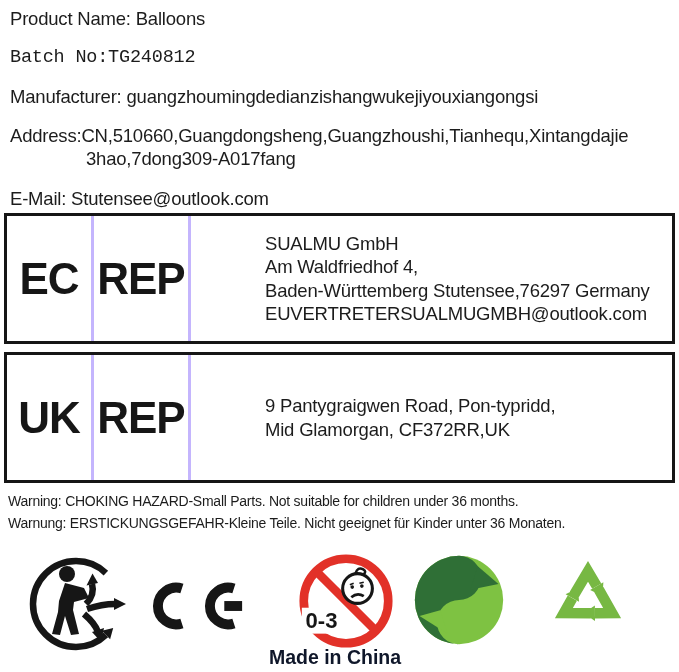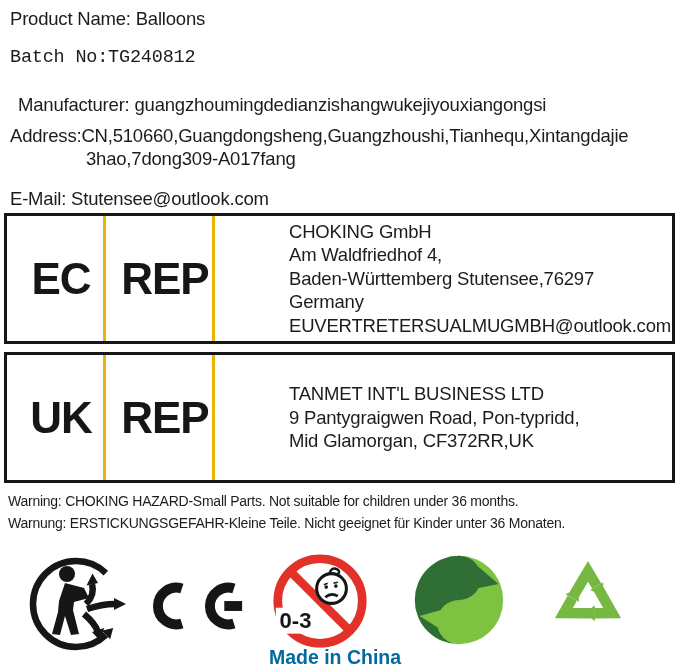--- a/index.html
+++ b/index.html
@@ -12,64 +12,63 @@
   .info-line{
     font-size:18.5px;letter-spacing:-0.2px;white-space:nowrap;
   }
   .rep-box{
     left:4px;width:671px;height:131px;
     border:3px solid #161616;box-sizing:border-box;
     display:flex;align-items:stretch;background:#fff;
   }
   .rep-cell{
     display:flex;align-items:center;justify-content:center;
-    border-right:3px solid #eab308;
-    font-weight:700;font-size:44px;letter-spacing:-1px;color:#161616;padding-left:12px;
+    border-right:3px solid #c4b5fd;
+    font-weight:700;font-size:44px;letter-spacing:-1px;color:#161616;
   }
   .rep-cell.c1{width:84px;}
   .rep-cell.c2{width:94px;}
   .rep-text{
     flex:1;display:flex;flex-direction:column;justify-content:center;
     padding-left:74px;font-size:18.5px;line-height:23.5px;letter-spacing:-0.2px;
     color:#1c1c1c;
   }
   .warning-line{
     font-size:14px;letter-spacing:-0.25px;white-space:nowrap;line-height:21.5px;
   }
   .made-in{
-    font-size:19.5px;font-weight:700;color:#0369a1;text-align:center;width:150px;
+    font-size:19.5px;font-weight:700;color:#0f172a;text-align:center;width:150px;
   }
   .icon-svg{width:100%;height:100%;display:block;}
 </style>
 </head>
 <body>
 
 <div class="abs info-line" style="left:10px;top:8px;">Product Name: Balloons</div>
 <div class="abs info-line" style="left:10px;top:47px;font-family:Liberation Mono, monospace;">Batch No:TG240812</div>
-<div class="abs info-line" style="left:18px;top:86px;margin-top:8px;">Manufacturer: guangzhoumingdedianzishangwukejiyouxiangongsi</div>
+<div class="abs info-line" style="left:10px;top:86px;">Manufacturer: guangzhoumingdedianzishangwukejiyouxiangongsi</div>
 <div class="abs info-line" style="left:10px;top:125px;">Address:CN,510660,Guangdongsheng,Guangzhoushi,Tianhequ,Xintangdajie</div>
 <div class="abs info-line" style="left:86px;top:148px;">3hao,7dong309-A017fang</div>
 <div class="abs info-line" style="left:10px;top:188px;">E-Mail: Stutensee@outlook.com</div>
 
 <div class="abs rep-box" style="top:213px;">
   <div class="rep-cell c1">EC</div>
   <div class="rep-cell c2">REP</div>
   <div class="rep-text">
-    <div>CHOKING GmbH</div>
+    <div>SUALMU GmbH</div>
     <div>Am Waldfriedhof 4,</div>
     <div>Baden-Württemberg Stutensee,76297 Germany</div>
     <div>EUVERTRETERSUALMUGMBH@outlook.com</div>
   </div>
 </div>
 
 <div class="abs rep-box" style="top:352px;">
   <div class="rep-cell c1">UK</div>
   <div class="rep-cell c2">REP</div>
   <div class="rep-text">
-    <div>TANMET INT'L BUSINESS LTD</div>
     <div>9 Pantygraigwen Road, Pon-typridd,</div>
     <div>Mid Glamorgan, CF372RR,UK</div>
   </div>
 </div>
 
 <div class="abs" style="left:8px;top:491px;">
   <div class="warning-line">Warning: CHOKING HAZARD-Small Parts. Not suitable for children under 36 months.</div>
   <div class="warning-line">Warnung: ERSTICKUNGSGEFAHR-Kleine Teile. Nicht geeignet für Kinder unter 36 Monaten.</div>
 </div>
 
@@ -97,21 +96,21 @@
 <div class="abs" style="left:150px;top:562px;width:104px;height:88px;">
   <svg class="icon-svg" viewBox="0 0 210 100" xmlns="http://www.w3.org/2000/svg">
     <g fill="none" stroke="#161616" stroke-width="20">
       <path d="M64.4,14.8 A37,37 0 1 0 64.4,85.2"></path>
       <path d="M169.4,14.8 A37,37 0 1 0 169.4,85.2"></path>
       <path d="M150,50 L186,50"></path>
     </g>
   </svg>
 </div>
 
-<div class="abs" style="left:272px;top:553px;width:96px;height:96px;">
+<div class="abs" style="left:298px;top:553px;width:96px;height:96px;">
   <svg class="icon-svg" viewBox="0 0 100 100" xmlns="http://www.w3.org/2000/svg">
     <circle cx="50" cy="50" r="44" fill="none" stroke="#e23128" stroke-width="9"></circle>
     <line x1="20" y1="20" x2="80" y2="80" stroke="#e23128" stroke-width="9"></line>
     <g>
       <circle cx="62" cy="37" r="15.5" fill="#ffffff" stroke="#161616" stroke-width="3.2"></circle>
       <path d="M60,21 q2,-7 8,-4 q4,2.5 0,5.5" fill="none" stroke="#161616" stroke-width="2.6"></path>
       <circle cx="56.5" cy="35.5" r="1.9" fill="#161616"></circle>
       <circle cx="66.5" cy="34.5" r="1.9" fill="#161616"></circle>
       <path d="M54,33 l4,-1.5" stroke="#161616" stroke-width="1.6" fill="none"></path>
       <path d="M64,31.5 l4.5,-1" stroke="#161616" stroke-width="1.6" fill="none"></path>

